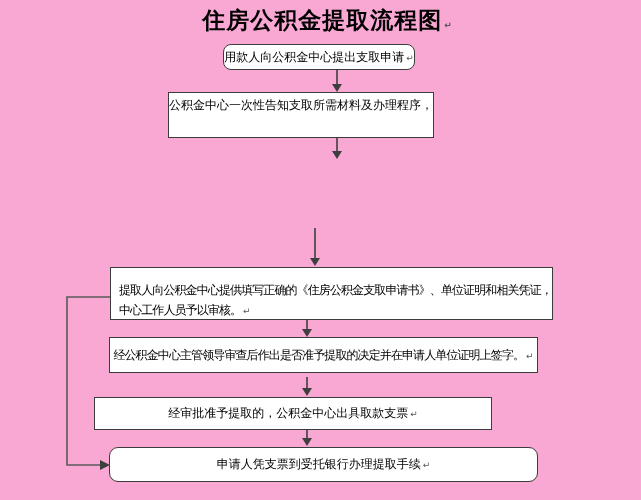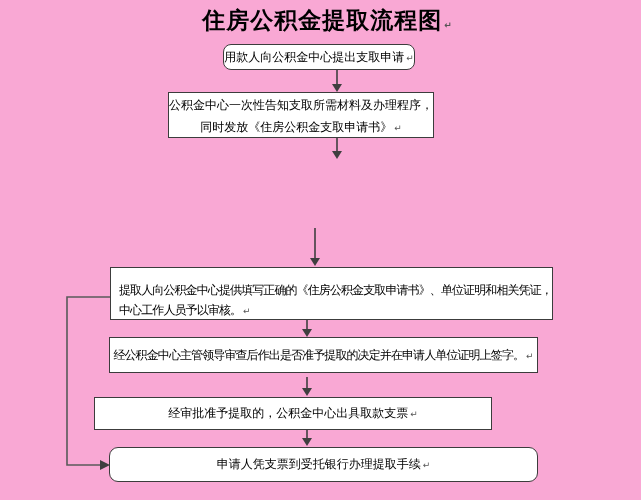--- a/index.html
+++ b/index.html
@@ -98,23 +98,20 @@
   <div class="box box1 vcenter">
     <div class="line">
       <span>用款人向公积金中心提出支取申请</span><span class="pmark">↵</span>
     </div>
   </div>
 
   <div class="box box2 center">
     <div class="line">
       <span>公积金中心一次性告知支取所需材料及办理程序，</span><span class="pmark">↵</span>
     </div>
-    <div class="line">
-      <span>同时发放《住房公积金支取申请书》</span><span class="pmark">↵</span>
-    </div>
   </div>
 
 
   <div class="box box4">
     <div class="line tight">
       <span>提取人向公积金中心提供填写正确的《住房公积金支取申请书》、单位证明和相关凭证，</span>
     </div>
     <div class="line tight">
       <span>中心工作人员予以审核。</span><span class="pmark">↵</span>
     </div>

